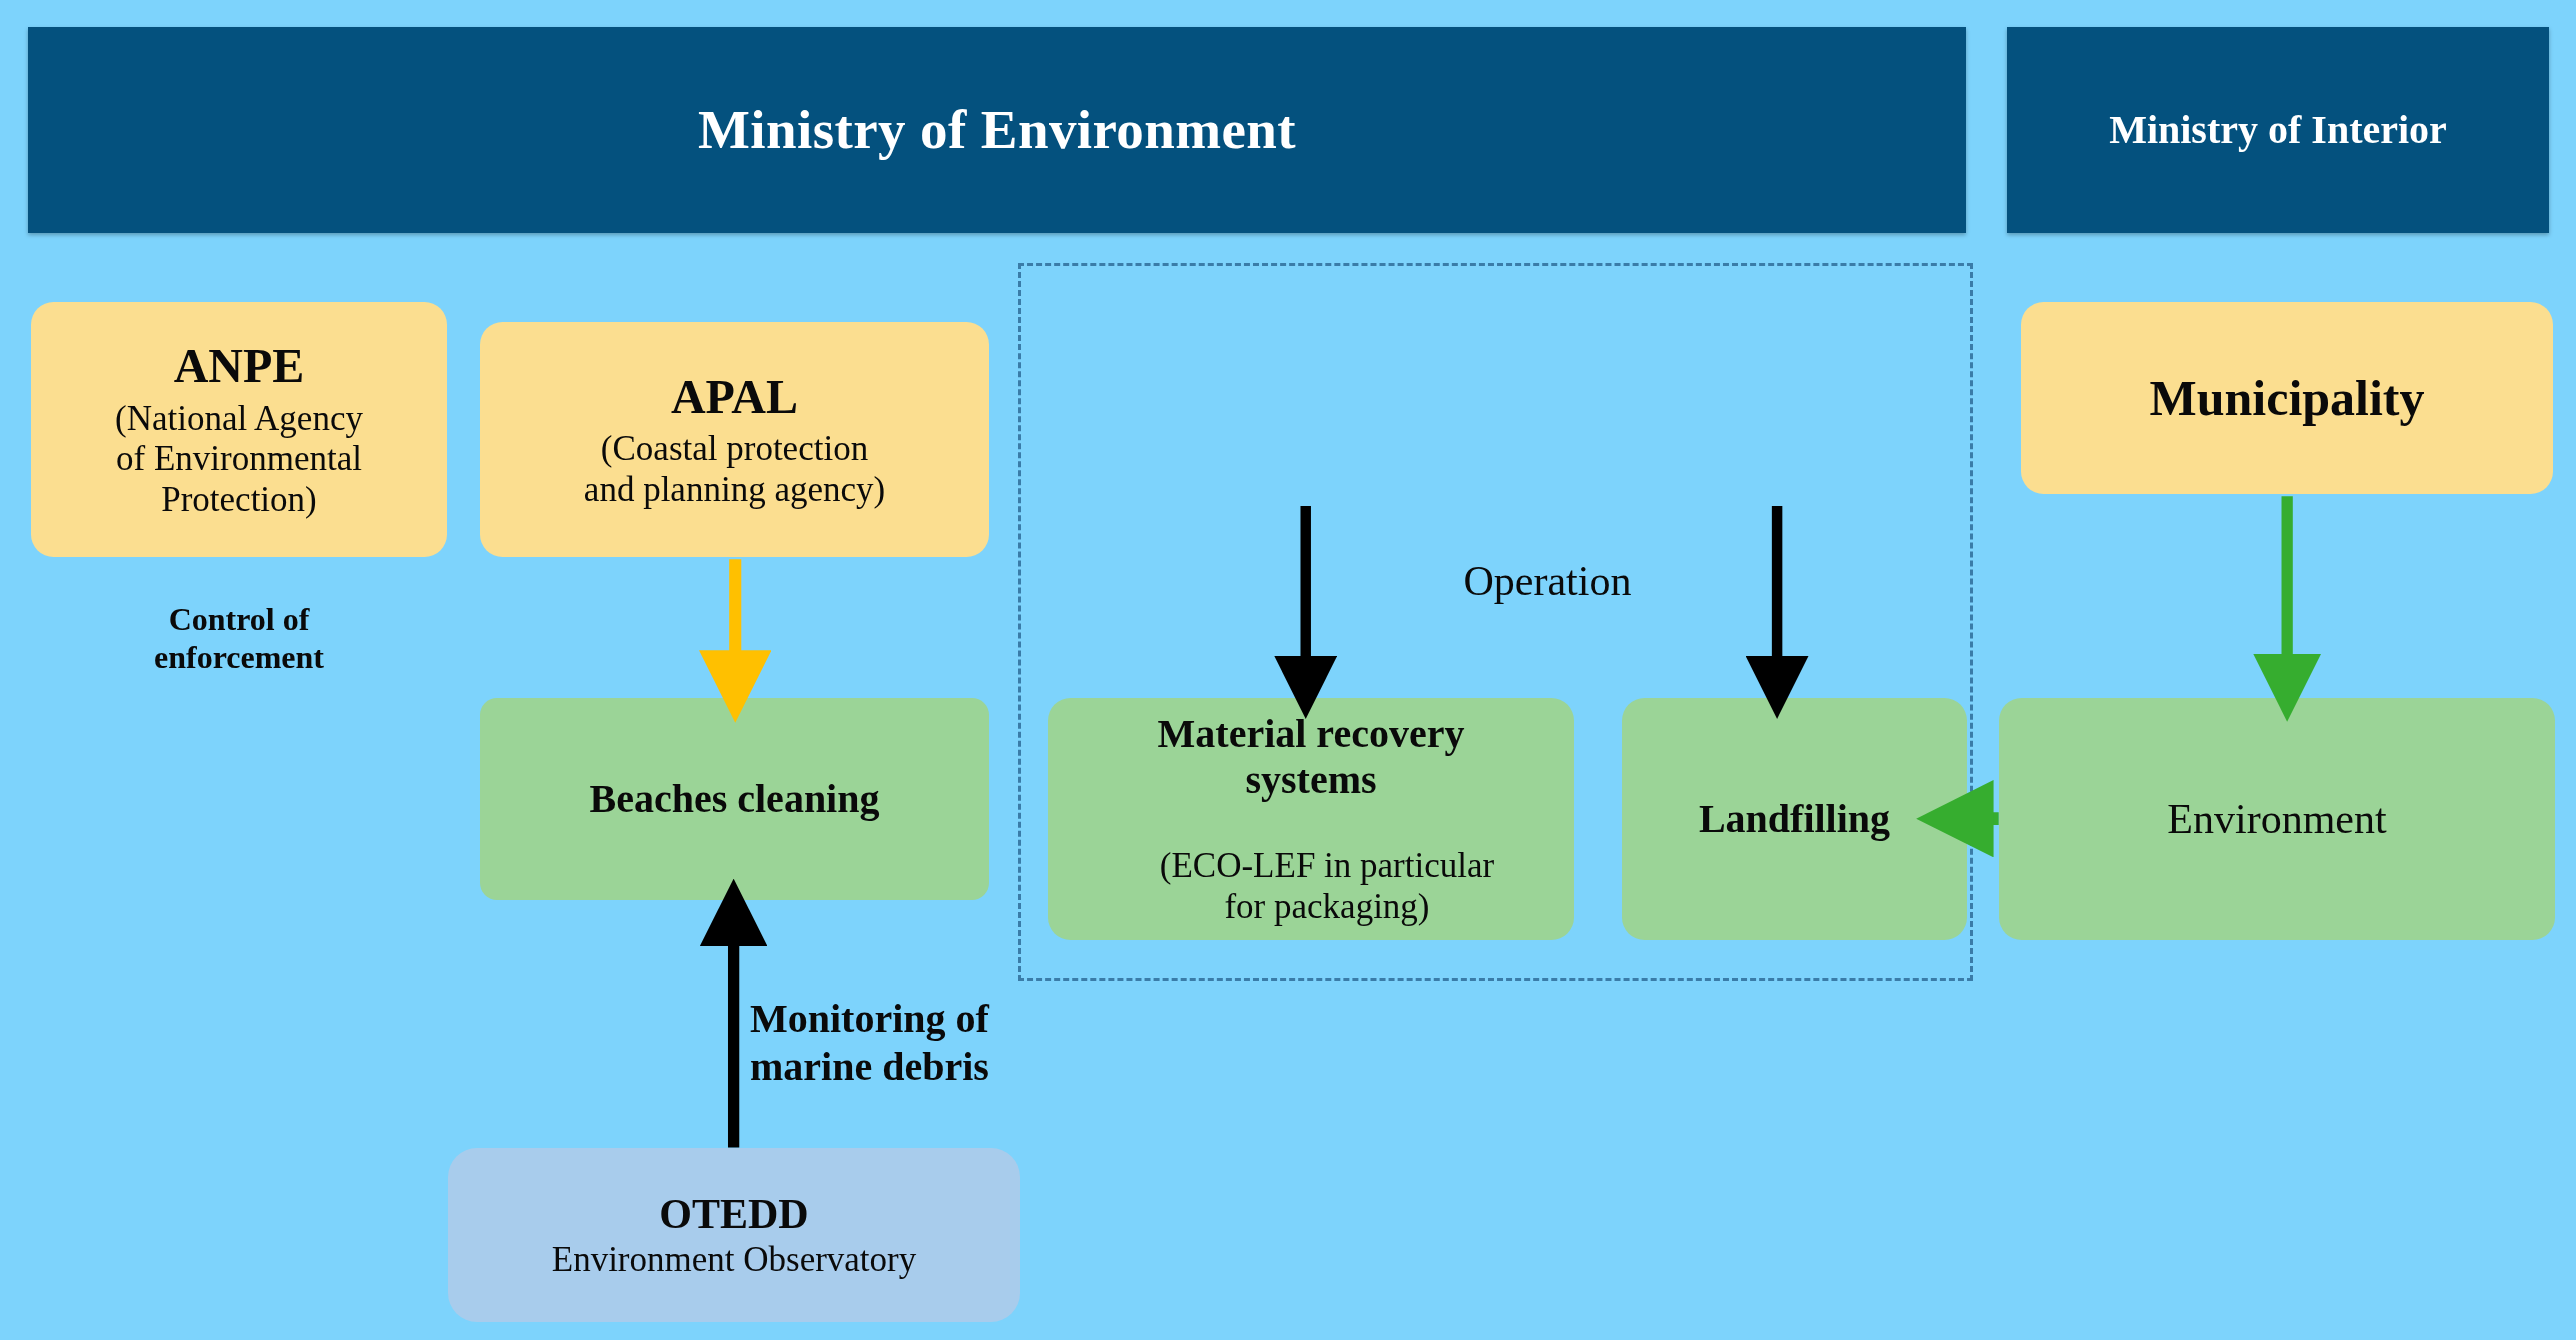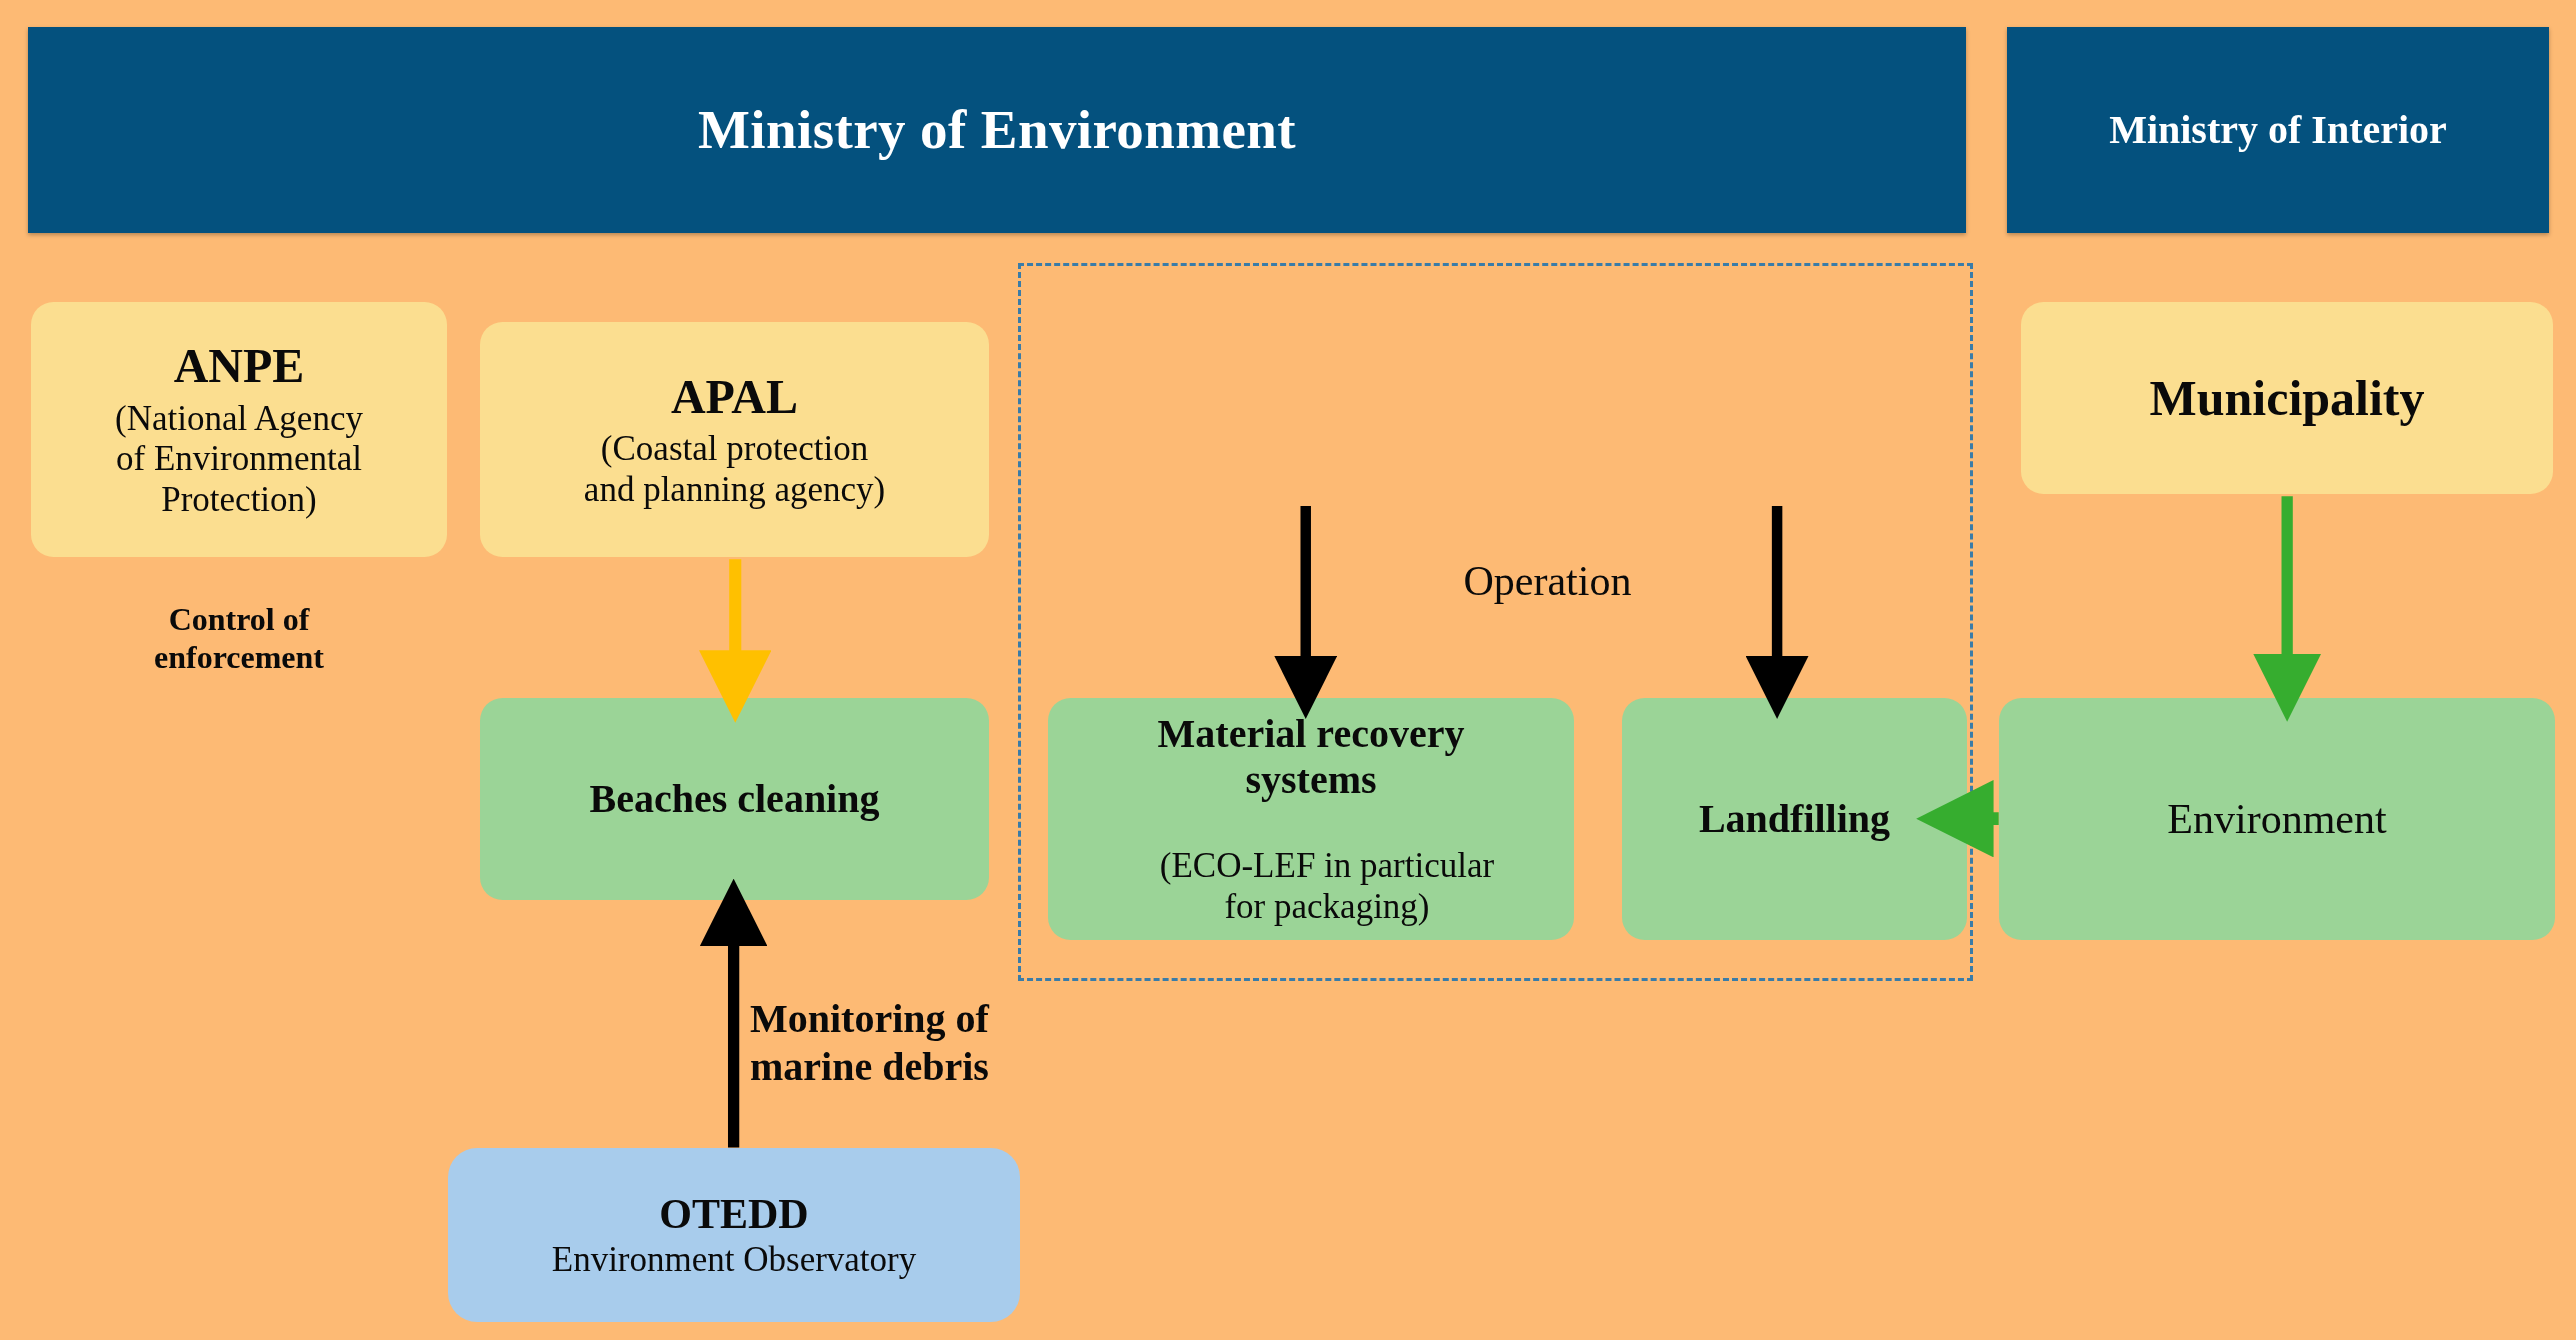--- a/index.html
+++ b/index.html
@@ -4,21 +4,21 @@
 <style>
   html, body {
     margin: 0;
     padding: 0;
     background: #ffffff;
   }
   #canvas {
     position: relative;
     width: 2576px;
     height: 1340px;
-    background: #fdba74;
+    background: #7dd3fc;
     font-family: "Liberation Serif", "DejaVu Serif", serif;
     overflow: hidden;
   }
   .abs { position: absolute; }
 
   
   .ministry-bar {
     background: #04517E;
     color: #ffffff;
     display: flex;
@@ -68,21 +68,21 @@
   #node-apal .sub { font-size: 35px; }
 
   #node-anged  { left: 1048px; top: 289px;  width: 900px; height: 215px; }
   #node-anged .ttl { font-size: 48px; margin-bottom: 3.2px; }
   #node-anged .sub { font-size: 36px; }
 
   #node-municipality { left: 2021px; top: 302px; width: 532px; height: 192px; }
   #node-municipality .ttl { font-size: 50px; }
 
   
-  #node-beaches  { left: 480px;  top: 698px;  width: 509px;  height: 202px; }
+  #node-beaches  { left: 480px;  top: 698px;  width: 509px;  height: 202px; border-radius: 17px; }
   #node-beaches .ttl { font-size: 40px; }
 
   #node-material { left: 1048px; top: 698px;  width: 526px;  height: 242px; gap: 36px; }
   #node-material .ttl { font-size: 40px; margin-bottom: 6.4px; }
   #node-material .sub { font-size: 35px; margin-left: 32px; }
 
   #node-landfilling { left: 1602px; top: 698px; width: 345px; height: 242px; margin-left: 20px; }
   #node-landfilling .ttl { font-size: 40px; }
 
   #node-collection  { left: 1999px; top: 698px; width: 556px; height: 242px; }

